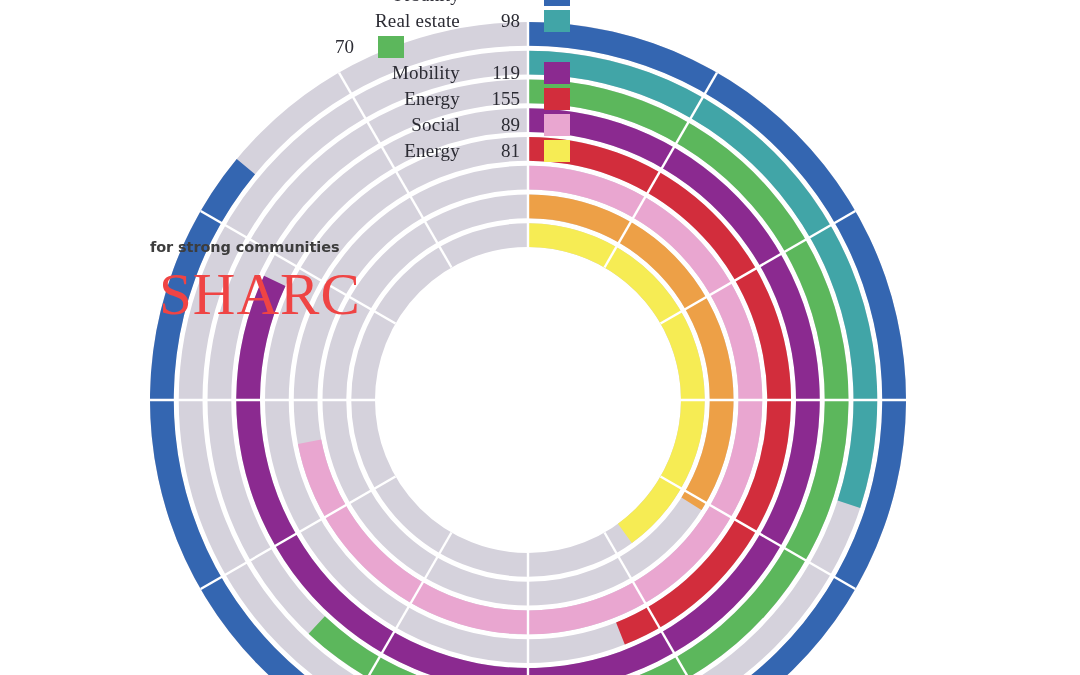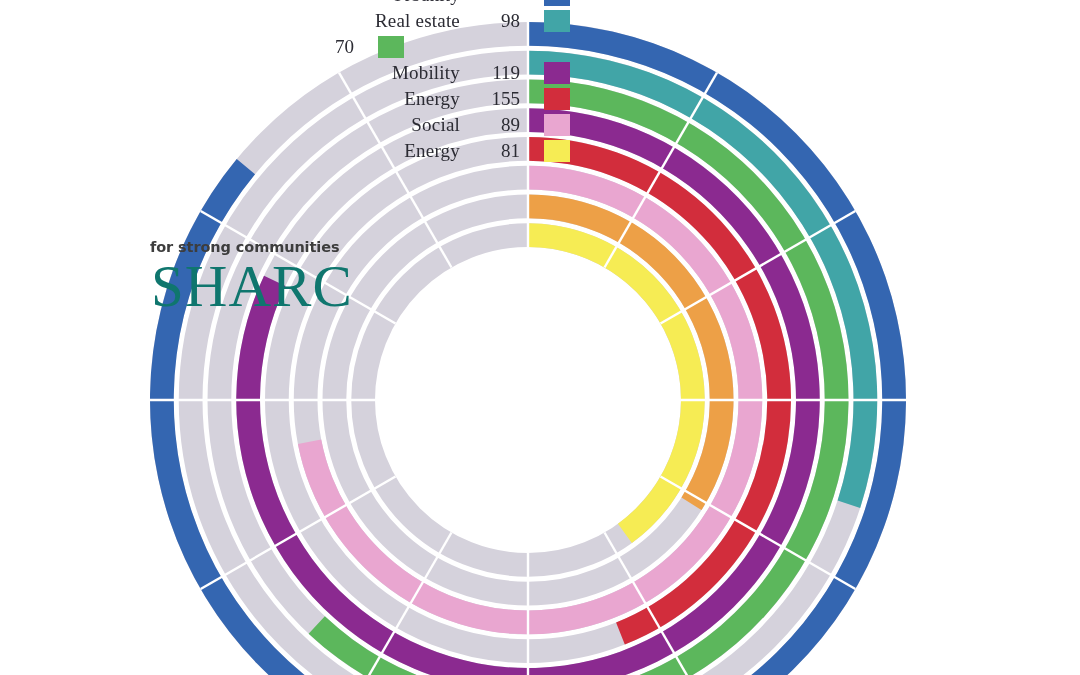--- a/index.html
+++ b/index.html
@@ -50,24 +50,24 @@
     font-size:14.5px;
     color:#3d3d3d;
     letter-spacing:-0.1px;
     line-height:1;
     margin:0 0 3px 3px;
   }
   #logo-wordmark{
     font-family:"Liberation Serif", serif;
     font-weight:400;
     font-size:59px;
-    color:#0f766e;
+    color:#ef4444;
     letter-spacing:1px;
     line-height:0.92;
-    margin:4px;
+    margin:12px;
   }
 </style>
 </head>
 <body>
 
 <div id="stage">
 
   <svg id="chart-svg" viewBox="0 0 1080 675" xmlns="http://www.w3.org/2000/svg">
     <g id="rings-group">
         <circle cx="528" cy="400" r="366.125" fill="none" stroke="#d5d2dc" stroke-width="23.75"></circle>

